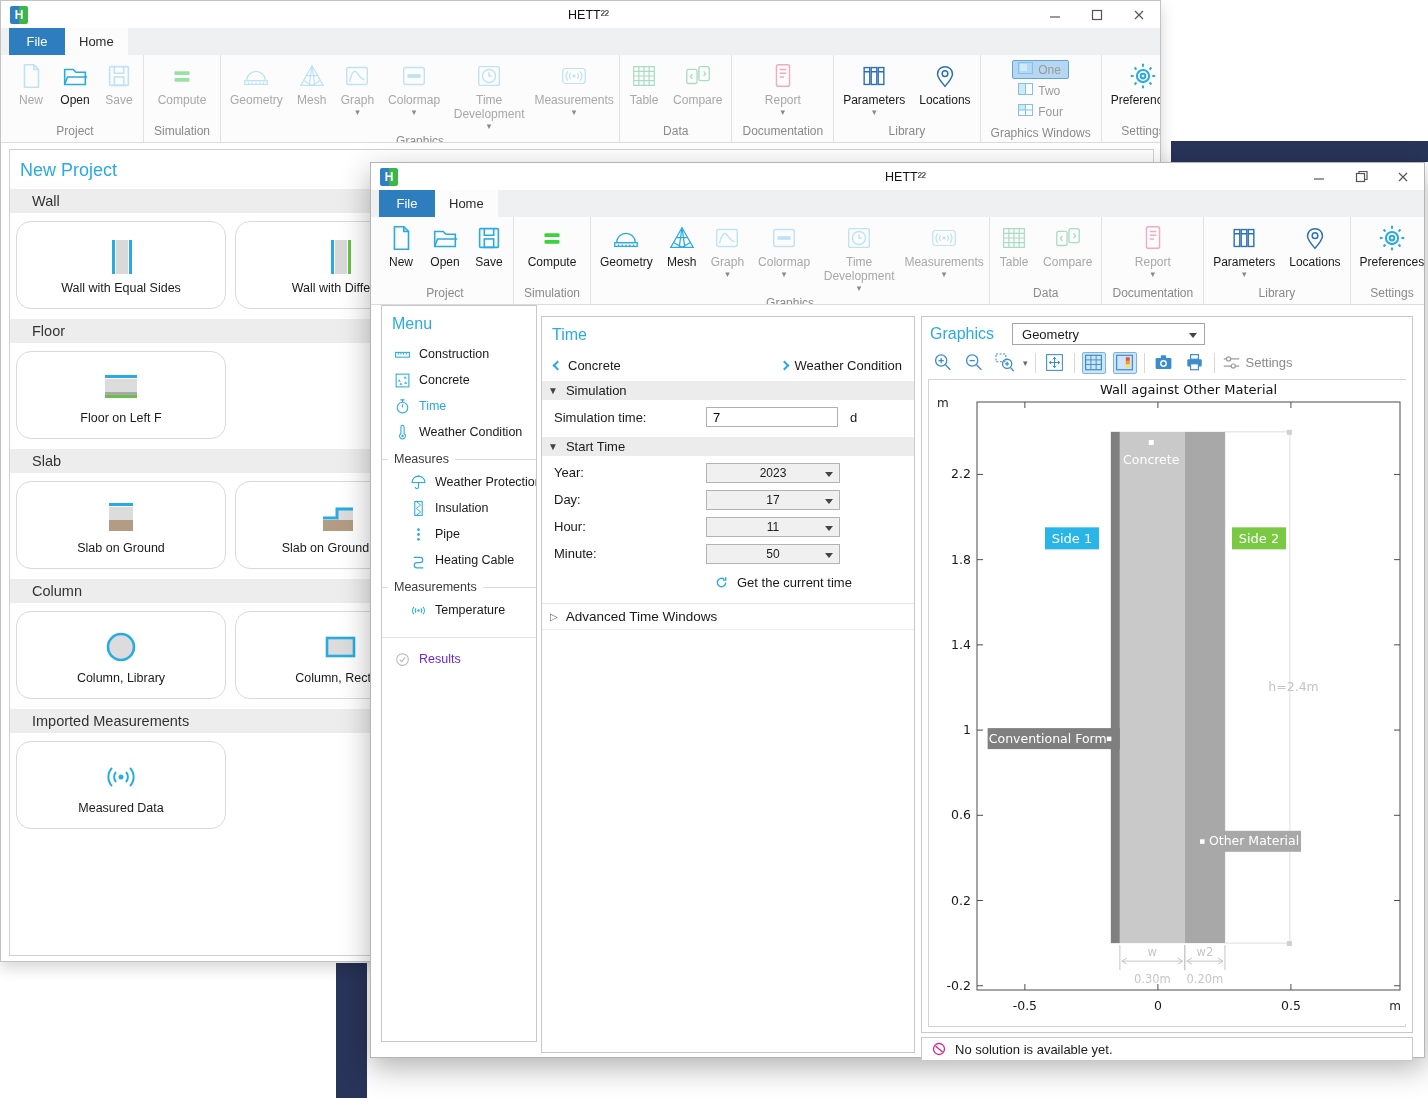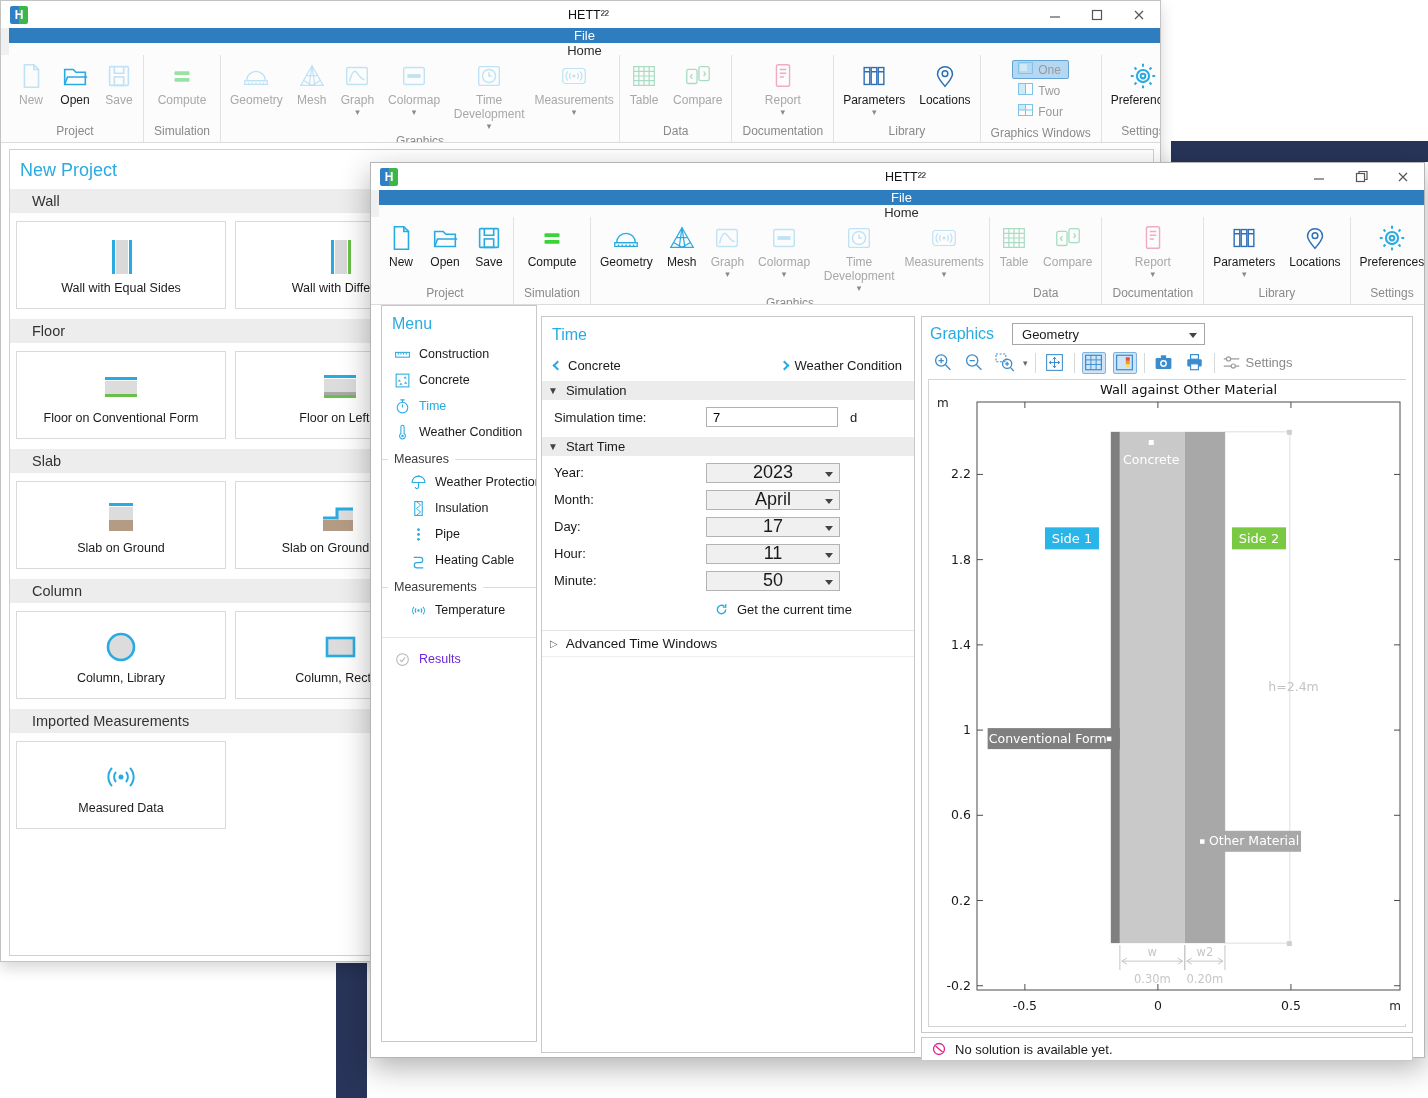--- a/index.html
+++ b/index.html
@@ -15,21 +15,21 @@
   #win-fg{left:370px;top:162px;width:1055px;height:896px;z-index:10;border-color:#b5b5b5;
     box-shadow:0 10px 28px rgba(0,0,0,.30);}
   .titlebar{height:27px;display:flex;align-items:center;position:relative;background:#fff;}
   .applogo{width:18px;height:18px;margin-left:9px;border-radius:2px;
     background:linear-gradient(90deg,#2f7fc4 52%,#3cb549 52%);color:#fff;font-weight:bold;
     font-size:12px;display:flex;align-items:center;justify-content:center;}
   .wtitle{position:absolute;left:16px;right:0;text-align:center;font-size:12.5px;color:#111;}
   .wbtns{margin-left:auto;display:flex;z-index:2;}
   .wbtn{width:42px;height:26px;display:flex;align-items:center;justify-content:center;}
   .wbtn svg{stroke:#555;stroke-width:1.2;fill:none;}
-  .tabstrip{height:27px;background:#eef0f1;display:flex;padding-left:8px;flex-direction:column;}
+  .tabstrip{height:27px;background:#eef0f1;display:flex;padding-left:8px;}
   .tab{min-width:56px;padding:0 14px;display:flex;align-items:center;justify-content:center;
     font-size:13px;}
   .tab.file{background:var(--tabblue);color:#fff;}
   .tab.home{background:#fcfcfc;color:#2b2b2b;}
   .ribbon{height:88px;background:#fcfcfc;border-bottom:1px solid #dcdcdc;display:flex;
     padding-left:6px;overflow:hidden;}
   .rgroup{display:flex;flex-direction:column;border-right:1px solid #e2e2e2;padding:0 2px;}
   .ritems{flex:1;display:flex;align-items:flex-start;justify-content:center;padding-top:3px;}
   .rbtn{display:flex;flex-direction:column;align-items:center;padding:0 7px;min-width:44px;
     max-width:86px;font-size:12px;line-height:1.15;text-align:center;}
@@ -42,21 +42,21 @@
   .pane{display:flex;align-items:center;gap:5px;font-size:12px;color:#9a9a9a;
     padding:1px 5px;border:1px solid transparent;border-radius:2px;}
   .pane.sel{background:#b5d7f1;border-color:#62a4d4;}
   
   #np-panel{position:absolute;left:8px;top:148px;width:1145px;height:807px;
     border:1px solid #d0d0d0;background:#fff;overflow:hidden;}
   .np-title{font-size:18px;color:var(--accent);padding:10px 0 8px 10px;}
   .np-band{height:24px;background:#ededed;display:flex;align-items:center;
     padding-left:22px;font-size:14.5px;color:#333;}
   .np-cards{display:flex;flex-wrap:wrap;gap:9px;padding:8px 6px 10px 6px;}
-  .card{width:210px;height:88px;border:1px solid #d9d9d9;border-radius:0;background:#fff;
+  .card{width:210px;height:88px;border:1px solid #d9d9d9;border-radius:15px;background:#fff;
     display:flex;flex-direction:column;align-items:center;justify-content:center;gap:2px;}
   .card.sel{background:var(--selbg);border-color:var(--selbd);}
   .card .clabel{font-size:12.5px;white-space:nowrap;}
   
   .panel{position:absolute;border:1px solid #c8c8c8;background:#fff;overflow:hidden;}
   #menu-panel{left:10px;top:142px;width:156px;height:737px;}
   #time-panel{left:170px;top:153px;width:374px;height:737px;}
   #gfx-panel{left:550px;top:153px;width:492px;height:717px;}
   #status-bar{left:550px;top:874px;width:492px;height:24px;position:absolute;
     border:1px solid #c9c9c9;background:#fff;display:flex;align-items:center;gap:8px;
@@ -81,21 +81,21 @@
   .chev.l{transform:rotate(45deg);}
   .chev.r{transform:rotate(225deg);}
   .thead{height:19px;background:#ececec;display:flex;align-items:center;gap:8px;
     padding-left:6px;font-size:13px;margin-top:3px;}
   .tri{font-size:10px;color:#444;}
   .trow{display:flex;align-items:center;height:27px;padding:0 12px;font-size:13px;}
   .trow .tlabel{width:152px;}
   .tinput{width:132px;height:20px;border:1px solid #b0b0b0;font-size:13px;padding-left:6px;
     font-family:"Liberation Sans",sans-serif;}
   .tsel{width:134px;height:20px;border:1px solid #b3b3b3;background:#f0f0f0;
-    display:flex;align-items:center;justify-content:center;position:relative;font-size:18px;}
+    display:flex;align-items:center;justify-content:center;position:relative;font-size:12px;}
   .tsel .selcaret{position:absolute;right:6px;top:8px;width:0;height:0;
     border-left:4px solid transparent;border-right:4px solid transparent;
     border-top:5px solid #444;}
   .getnow{display:flex;align-items:center;gap:8px;height:26px;padding-left:172px;
     font-size:13px;margin-top:2px;}
   .advrow{display:flex;align-items:center;gap:8px;height:27px;padding-left:8px;
     font-size:13.5px;border-top:1px solid #e5e5e5;margin-top:8px;border-bottom:1px solid #eee;}
   
   .gfx-head{display:flex;align-items:center;padding:6px 8px 4px;}
   .gfx-head .ptitle2{font-size:16px;color:var(--accent);}
@@ -405,28 +405,20 @@
               <path d="M25 6v21h-7" stroke="#29abe2" stroke-width="3" fill="none"></path>
               <path d="M34 6v21" stroke="#6abf4b" stroke-width="3" fill="none"></path>
             </svg>
             <div class="clabel">Wall on Other M</div>
           </div>
         </div>
         <div class="np-band">Floor</div>
         <div class="np-cards">
           <div class="card">
             <svg width="60" height="44">
-              <rect x="14" y="12" width="32" height="3" fill="#29abe2"></rect>
-              <rect x="14" y="16" width="32" height="13" fill="#dcdcdc"></rect>
-              <rect x="14" y="29" width="32" height="3" fill="#6abf4b"></rect>
-            </svg>
-            <div class="clabel">Floor on Conventional Form</div>
-          </div>
-          <div class="card">
-            <svg width="60" height="44">
               <rect x="14" y="10" width="32" height="3" fill="#29abe2"></rect>
               <rect x="14" y="14" width="32" height="13" fill="#dcdcdc"></rect>
               <rect x="14" y="27" width="32" height="3" fill="#a9a9a9"></rect>
               <rect x="14" y="30" width="32" height="3" fill="#6abf4b"></rect>
             </svg>
             <div class="clabel">Floor on Left F</div>
           </div>
         </div>
         <div class="np-band">Slab</div>
         <div class="np-cards">
@@ -827,27 +819,20 @@
     </div>
     <div class="thead">
       <span class="tri">▼</span>
       <span>Start Time</span>
     </div>
     <div id="time-fields" style="padding-top:3px;">
         <div class="trow">
           <span class="tlabel">Year:</span>
           <div class="tsel">
             <span>2023</span>
-            <span class="selcaret"></span>
-          </div>
-        </div>
-        <div class="trow">
-          <span class="tlabel">Month:</span>
-          <div class="tsel">
-            <span>April</span>
             <span class="selcaret"></span>
           </div>
         </div>
         <div class="trow">
           <span class="tlabel">Day:</span>
           <div class="tsel">
             <span>17</span>
             <span class="selcaret"></span>
           </div>
         </div>

